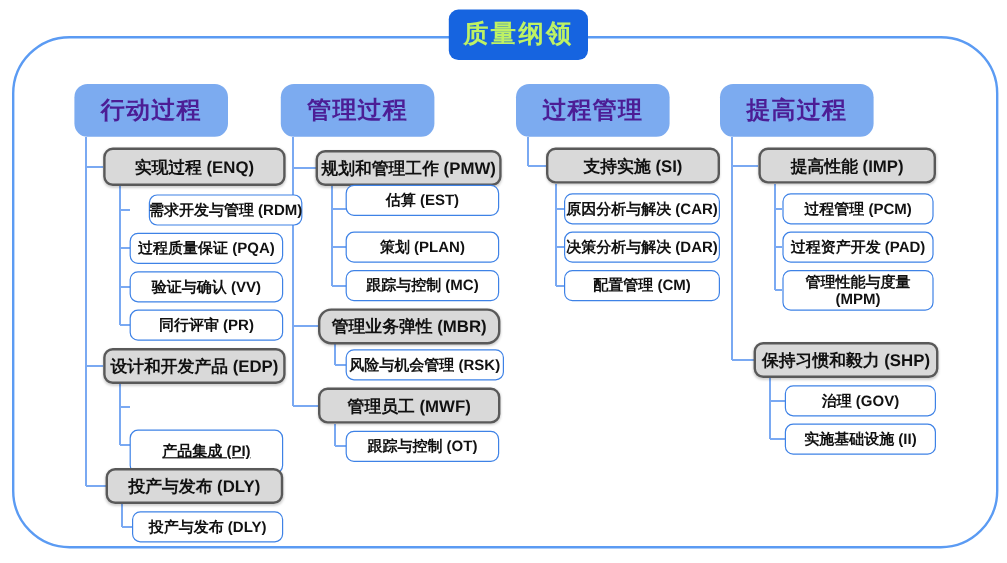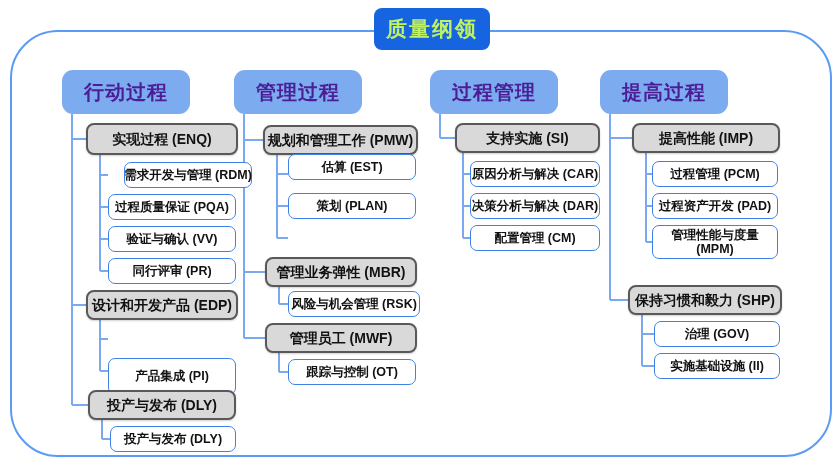--- a/index.html
+++ b/index.html
@@ -92,29 +92,30 @@
 
   <div class="node title" style="left:374px;top:8px;width:116px;height:42px;">质量纲领</div>
 
   <div class="node hdr" style="left:62px;top:70px;width:128px;height:44px;">行动过程</div>
   <div class="node grp" style="left:86px;top:123px;width:152px;height:32px;">实现过程 (ENQ)</div>
   <div class="node leaf" style="left:108px;top:162px;width:128px;height:26px;margin-left:16px;">需求开发与管理 (RDM)</div>
   <div class="node leaf" style="left:108px;top:194px;width:128px;height:26px;">过程质量保证 (PQA)</div>
   <div class="node leaf" style="left:108px;top:226px;width:128px;height:26px;">验证与确认 (VV)</div>
   <div class="node leaf" style="left:108px;top:258px;width:128px;height:26px;">同行评审 (PR)</div>
   <div class="node grp" style="left:86px;top:290px;width:152px;height:30px;">设计和开发产品 (EDP)</div>
-  <div class="node leaf" style="left:108px;top:358px;width:128px;height:37px;">产品集成 (PI)</div>
+  <div class="node leaf" style="left:108px;top:358px;width:128px;height:37px;text-decoration:underline;">产品集成 (PI)</div>
   <div class="node grp" style="left:88px;top:390px;width:148px;height:30px;">投产与发布 (DLY)</div>
   <div class="node leaf" style="left:110px;top:426px;width:126px;height:26px;">投产与发布 (DLY)</div>
 
   <div class="node hdr" style="left:234px;top:70px;width:128px;height:44px;">管理过程</div>
   <div class="node grp" style="left:263px;top:125px;width:155px;height:30px;">规划和管理工作 (PMW)</div>
   <div class="node leaf" style="left:288px;top:154px;width:128px;height:26px;">估算 (EST)</div>
   <div class="node leaf" style="left:288px;top:193px;width:128px;height:26px;">策划 (PLAN)</div>
-  <div class="node grp" style="left:265px;top:257px;width:152px;height:30px;">管理业务弹性 (MBR)</div>
+  <div class="node leaf" style="left:288px;top:225px;width:128px;height:26px;">跟踪与控制 (MC)</div>
+  <div class="node grp" style="left:265px;top:257px;width:152px;height:30px;border-radius:11px;">管理业务弹性 (MBR)</div>
   <div class="node leaf" style="left:288px;top:291px;width:132px;height:26px;">风险与机会管理 (RSK)</div>
   <div class="node grp" style="left:265px;top:323px;width:152px;height:30px;">管理员工 (MWF)</div>
   <div class="node leaf" style="left:288px;top:359px;width:128px;height:26px;">跟踪与控制 (OT)</div>
 
   <div class="node hdr" style="left:430px;top:70px;width:128px;height:44px;">过程管理</div>
   <div class="node grp" style="left:455px;top:123px;width:145px;height:30px;">支持实施 (SI)</div>
   <div class="node leaf" style="left:470px;top:161px;width:130px;height:26px;">原因分析与解决 (CAR)</div>
   <div class="node leaf" style="left:470px;top:193px;width:130px;height:26px;">决策分析与解决 (DAR)</div>
   <div class="node leaf" style="left:470px;top:225px;width:130px;height:26px;">配置管理 (CM)</div>
 

